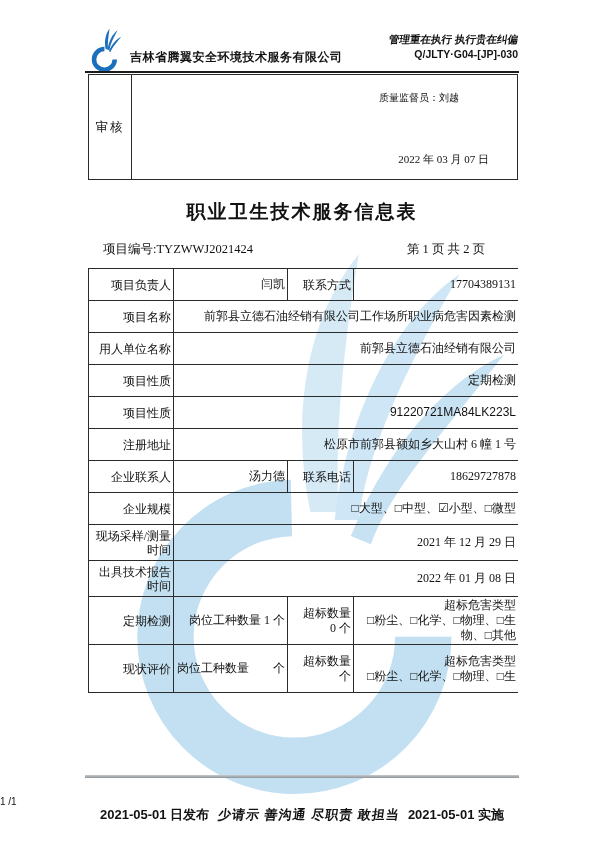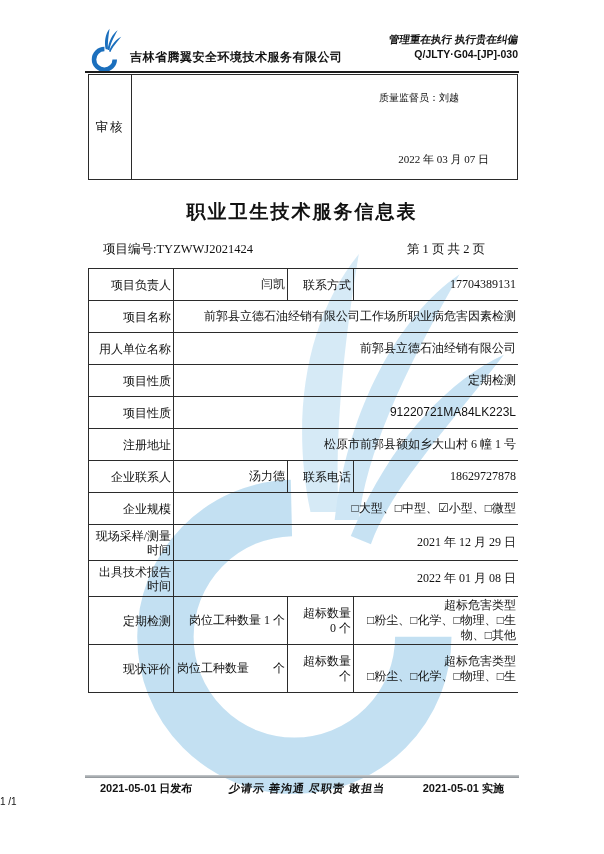--- a/index.html
+++ b/index.html
@@ -32,22 +32,22 @@
   .tablewrap{position:absolute;left:88px;top:268px;width:430px;height:506px;overflow:hidden;z-index:1;}
   table.main{border-collapse:collapse;table-layout:fixed;width:430px;background:transparent;}
   table.main td{border:1px solid #2b2b2b;font-size:12px;text-align:right;vertical-align:middle;
                 padding:1px 2px;line-height:15px;}
   table.main td.lab{line-height:14px;}
   td.sans{font-family:"Liberation Sans",sans-serif;font-size:11.5px;}
   .two-line div{line-height:15px;}
   
   .frule{position:absolute;left:85px;top:775px;width:434px;height:3px;
          background:linear-gradient(#c6cacd,#8e9397);}
-  .footer{position:absolute;left:100px;top:781px;width:404px;display:flex;justify-content:space-between;
-          align-items:center;font-family:"Liberation Sans",sans-serif;font-weight:bold;font-size:11px;}
+  .footer{position:absolute;left:100px;top:806px;width:404px;display:flex;justify-content:space-between;
+          align-items:center;font-family:"Liberation Sans",sans-serif;font-weight:bold;font-size:13px;}
   .motto{transform:skewX(-8deg);letter-spacing:1px;}
   .pagenum{position:absolute;left:0;top:796px;width:100%;text-align:left;
            font-family:"Liberation Sans",sans-serif;font-weight:normal;font-size:10px;}
 </style>
 </head>
 <body>
 
 <div class="page">
 
   <svg class="watermark" viewBox="0 0 100 136" aria-hidden="true">

